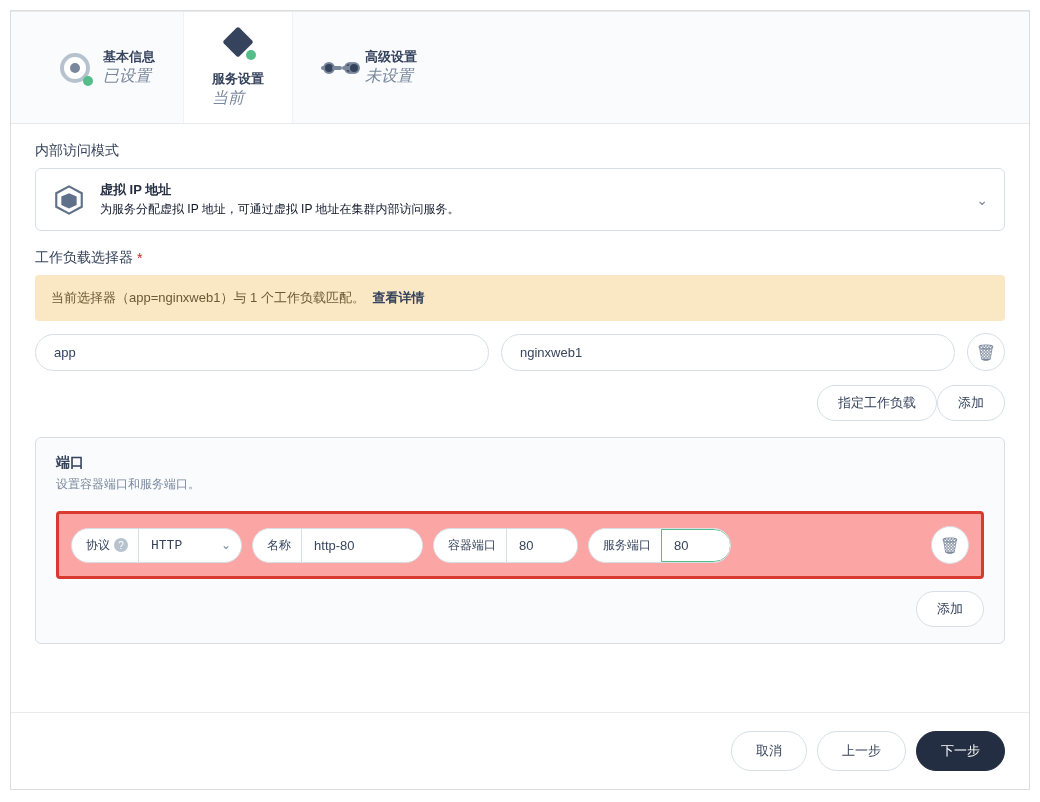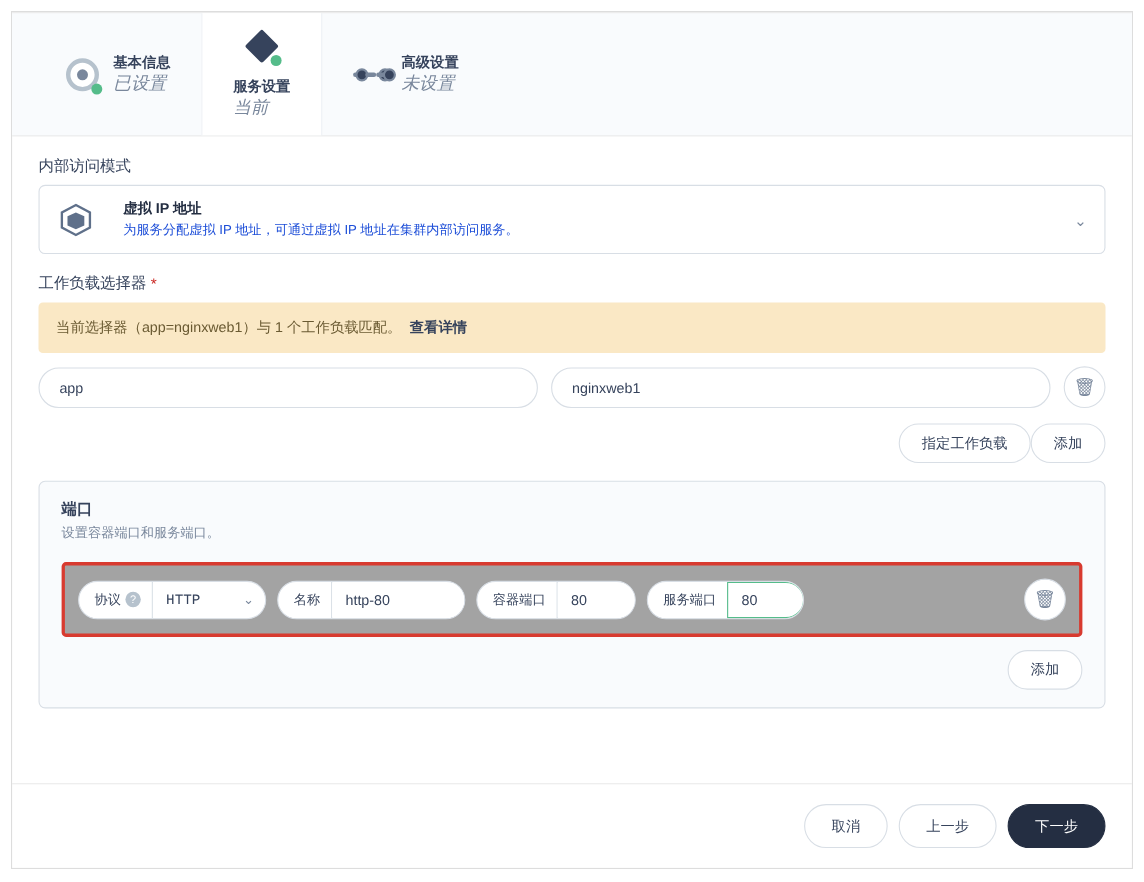--- a/index.html
+++ b/index.html
@@ -31,42 +31,42 @@
 .tab-icon.sliders span:nth-child(3)::after { left: 6px; }
 .tab-text { display: flex; flex-direction: column; font-size: 13px; }
 .tab-title { color: #36435c; font-weight: 600; }
 .tab-sub { color: #79879c; font-size: 16px; font-style: italic; }
 
 .body { padding: 18px 24px; flex: 1; overflow: auto; }
 .section-label { font-size: 14px; color: #36435c; margin-bottom: 8px; display: flex; align-items: center; gap: 4px; }
 .req { color: #ca2621; }
 
 .card { border: 1px solid #d8dee5; border-radius: 6px; padding: 12px 16px; display: flex; align-items: center; justify-content: space-between; margin-bottom: 18px; }
-.card-left { display: flex; align-items: center; gap: 26px; }
+.card-left { display: flex; align-items: center; gap: 14px; }
 .hexagon { width: 34px; height: 34px; display:flex; align-items:center; justify-content:center; }
 .hexagon svg { width: 34px; height: 34px; }
 .card-texts { font-size: 13px; }
 .card-title { font-weight: 600; color: #242e42; }
-.card-desc { color: #1d4ed8; font-size: 12px; margin-top: 2px; }
+.card-desc { color: #0f172a; font-size: 12px; margin-top: 2px; }
 .chev { color: #79879c; font-size: 14px; }
 
 .banner { background: #fae8c5; border-radius: 4px; padding: 14px 16px; color: #6a5a32; font-size: 13px; margin-bottom: 12px; }
 .banner .link { color: #36435c; font-weight: 600; margin-left: 4px; }
 
 .kv-row { display: flex; align-items: center; gap: 12px; margin-bottom: 14px; }
 .kv-input { flex: 1; border: 1px solid #d8dee5; border-radius: 20px; padding: 10px 18px; font-size: 13px; color: #36435c; background:#fff; }
 .icon-btn { width: 38px; height: 38px; border: 1px solid #d8dee5; background: #fff; border-radius: 50%; display: flex; align-items: center; justify-content: center; color: #79879c; font-size: 16px; cursor: pointer; flex-shrink: 0; }
 
 .pill-btn { border: 1px solid #d8dee5; background: #fff; border-radius: 20px; padding: 8px 20px; font-size: 13px; color: #36435c; cursor: pointer; }
 .row-sb { display: flex; justify-content: flex-end; margin-bottom: 16px; }
 
 .ports-panel { background: #f9fbfd; border: 1px solid #d8dee5; border-radius: 6px; padding: 16px 20px; }
 .ports-heading { font-size: 14px; font-weight: 600; color: #36435c; }
 .ports-sub { font-size: 12px; color: #79879c; margin-top: 4px; }
-.ports-row { margin-top: 18px; border: 3px solid #d83a2f; border-radius: 4px; padding: 12px; display: flex; align-items: center; gap: 10px; background: #a3a3a3; }
+.ports-row { margin-top: 18px; border: 3px solid #d83a2f; border-radius: 4px; padding: 12px; display: flex; align-items: center; gap: 10px; background: #fca5a5; }
 .fgroup { display: flex; align-items: center; border: 1px solid #d8dee5; border-radius: 20px; background: #fff; overflow: hidden; flex-shrink: 0; }
 .flabel { padding: 8px 10px 8px 14px; font-size: 12px; color: #36435c; border-right: 1px solid #d8dee5; display: flex; align-items: center; gap: 4px; white-space: nowrap; }
 .qmark { width: 14px; height: 14px; background: #b6c2cd; color: #fff; font-size: 10px; border-radius: 50%; display:inline-flex; align-items:center; justify-content:center; }
 .finput { border: none; padding: 8px 12px; font-size: 13px; color: #36435c; outline: none; background: #fff; }
 .select-wrap { display:flex; align-items:center; padding-right:10px; }
 .select-wrap .chev2 { color:#79879c; font-size:12px; margin-left:12px; }
 .finput.sel { width: 70px; font-family: Liberation Mono, monospace; }
 .finput.name { width: 120px; }
 .finput.port { width: 70px; }
 .finput.svc { width: 70px; border: 1px solid #55bc8a; border-radius: 0 20px 20px 0; margin:-1px; position:relative; z-index:1; }

